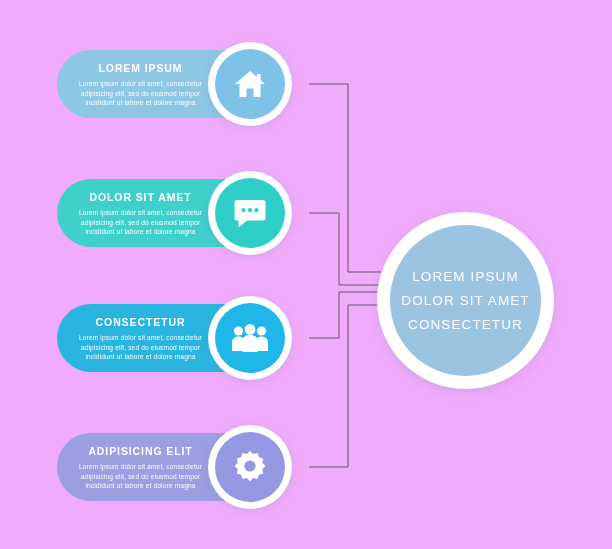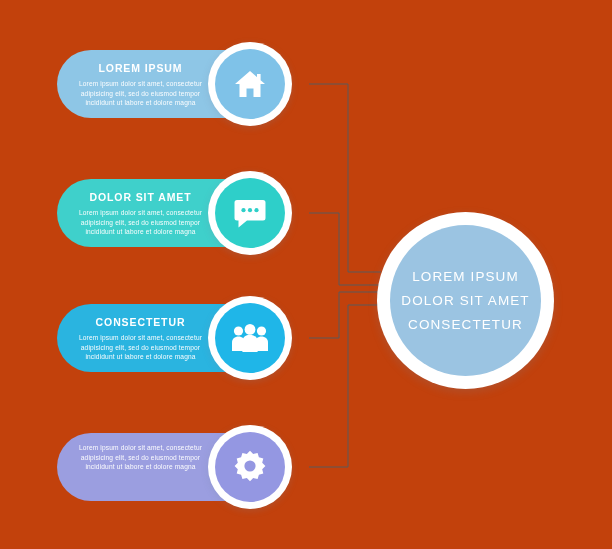--- a/index.html
+++ b/index.html
@@ -10,21 +10,21 @@
   body {
     width: 612px;
     height: 549px;
     font-family: "Liberation Sans", sans-serif;
     overflow: hidden;
   }
   #canvas {
     position: relative;
     width: 612px;
     height: 549px;
-    background: #c2410c;
+    background: #f0abfc;
   }
   svg.connectors {
     position: absolute;
     left: 0;
     top: 0;
     width: 612px;
     height: 549px;
     pointer-events: none;
   }
   
@@ -180,20 +180,21 @@
             <circle cx="19" cy="6.4" r="5.4" fill="#ffffff"></circle>
             <path d="M11.4 29 V18.6 C11.4 14.3 14.8 11.7 19 11.7 C23.2 11.7 26.6 14.3 26.6 18.6 V29 Z" fill="#ffffff"></path>
           </svg>
         </span>
       </div>
     </div>
   </div>
 
   <div class="row" style="top:425px;">
     <div class="bar" style="background:#9b9ee0;">
+      <div class="bar-title">ADIPISICING ELIT</div>
       <div class="bar-body">Lorem ipsum dolor sit amet, consectetur adipisicing elit, sed do eiusmod tempor incididunt ut labore et dolore magna</div>
     </div>
     <div class="circle-wrap">
       <div class="circle" style="background:#9497e2;">
         <span>
           <svg width="34" height="34" viewBox="0 0 34 34">
             <path d="M17 0.8 L20.2 4.0 L24.6 2.9 L25.9 7.3 L30.3 8.4 L29.2 12.8 L32.4 16 L29.2 19.2 L30.3 23.6 L25.9 24.7 L24.6 29.1 L20.2 28.0 L17 31.2 L13.8 28.0 L9.4 29.1 L8.1 24.7 L3.7 23.6 L4.8 19.2 L1.6 16 L4.8 12.8 L3.7 8.4 L8.1 7.3 L9.4 2.9 L13.8 4.0 Z" fill="#ffffff"></path>
             <circle cx="17" cy="16" r="5.6" fill="#9497e2"></circle>
           </svg>
         </span>

